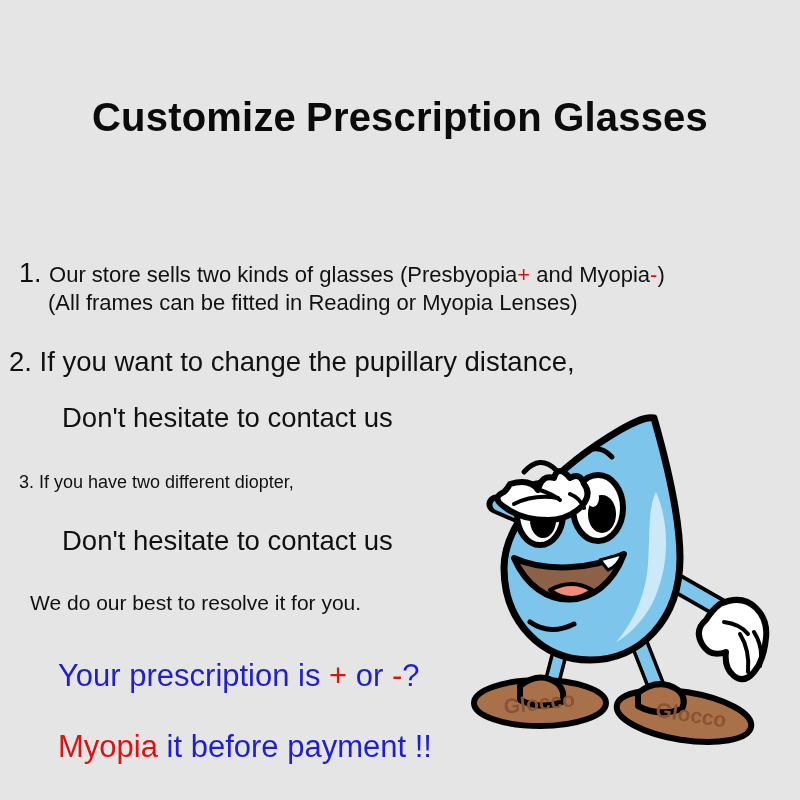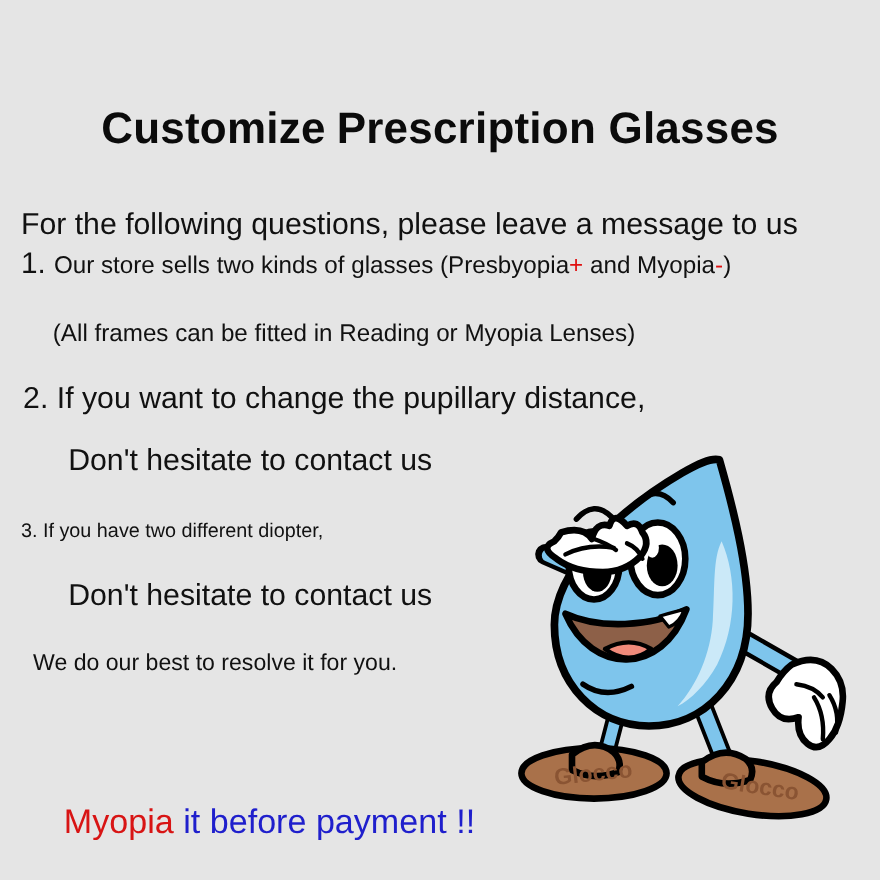--- a/index.html
+++ b/index.html
@@ -38,25 +38,25 @@
     position: absolute;
     color: #111111;
     white-space: nowrap;
     line-height: 1;
   }
 
   .intro    { left: 19px;  top: 190px; font-size: 27.5px; }
 
   .num      { font-size: 27px; }
 
-  .item1    { left: 19px;  top: 226px; font-size: 27px; }
+  .item1    { left: 19px;  top: 260px; font-size: 27px; }
   .item1 .body { font-size: 22px; }
   .item1sub { left: 48px;  top: 292px; font-size: 22px; }
 
-  .item2    { left: 21px;  top: 348px; font-size: 27.5px; }
+  .item2    { left: 9px;  top: 348px; font-size: 27.5px; }
   .item2sub { left: 62px;  top: 404px; font-size: 27.5px; }
 
   .item3    { left: 19px;  top: 473px; font-size: 18px; }
   .item3sub { left: 62px;  top: 527px; font-size: 27.5px; }
 
   .closing  { left: 30px;  top: 592px; font-size: 21px; }
 
   .q-line   { left: 58px;  top: 660px; font-size: 31px; color: #1f1fcc; }
   .c-line   { left: 58px;  top: 731px; font-size: 31px; color: #1f1fcc; }
 
@@ -75,21 +75,20 @@
 </style>
 </head>
 <body>
 
 <div id="page">
 
   <div class="title">
     <span>Customize</span><span class="gap"></span><span>Prescription Glasses</span>
   </div>
 
-  <div class="line intro">For the following questions, please leave a message to us</div>
 
   <div class="line item1">
     <span class="num">1.</span>
     <span class="body">
       <span>Our store sells two kinds of glasses (Presbyopia</span><span class="red">+</span><span> and Myopia</span><span class="red">-</span><span>)</span>
     </span>
   </div>
   <div class="line item1sub">(All frames can be fitted in Reading or Myopia Lenses)</div>
 
   <div class="line item2">
@@ -99,20 +98,23 @@
   <div class="line item2sub">Don't hesitate to contact us</div>
 
   <div class="line item3">
     <span>3.</span>
     <span>If you have two different diopter,</span>
   </div>
   <div class="line item3sub">Don't hesitate to contact us</div>
 
   <div class="line closing">We do our best to resolve it for you.</div>
 
+  <div class="line q-line">
+    <span>Your prescription is </span><span class="redq">+</span><span> or </span><span class="redq">-</span><span>?</span>
+  </div>
 
   <div class="line c-line">
     <span class="redq">Myopia</span><span> it before payment !!</span>
   </div>
 
   <div id="mascot">
     <svg viewBox="0 0 348 340" xmlns="http://www.w3.org/2000/svg">
       <g stroke="#000000" stroke-width="6" stroke-linejoin="round" stroke-linecap="round">
 
         <path d="M112 228 L98 282" fill="none" stroke-width="17" stroke="#000000"></path>

